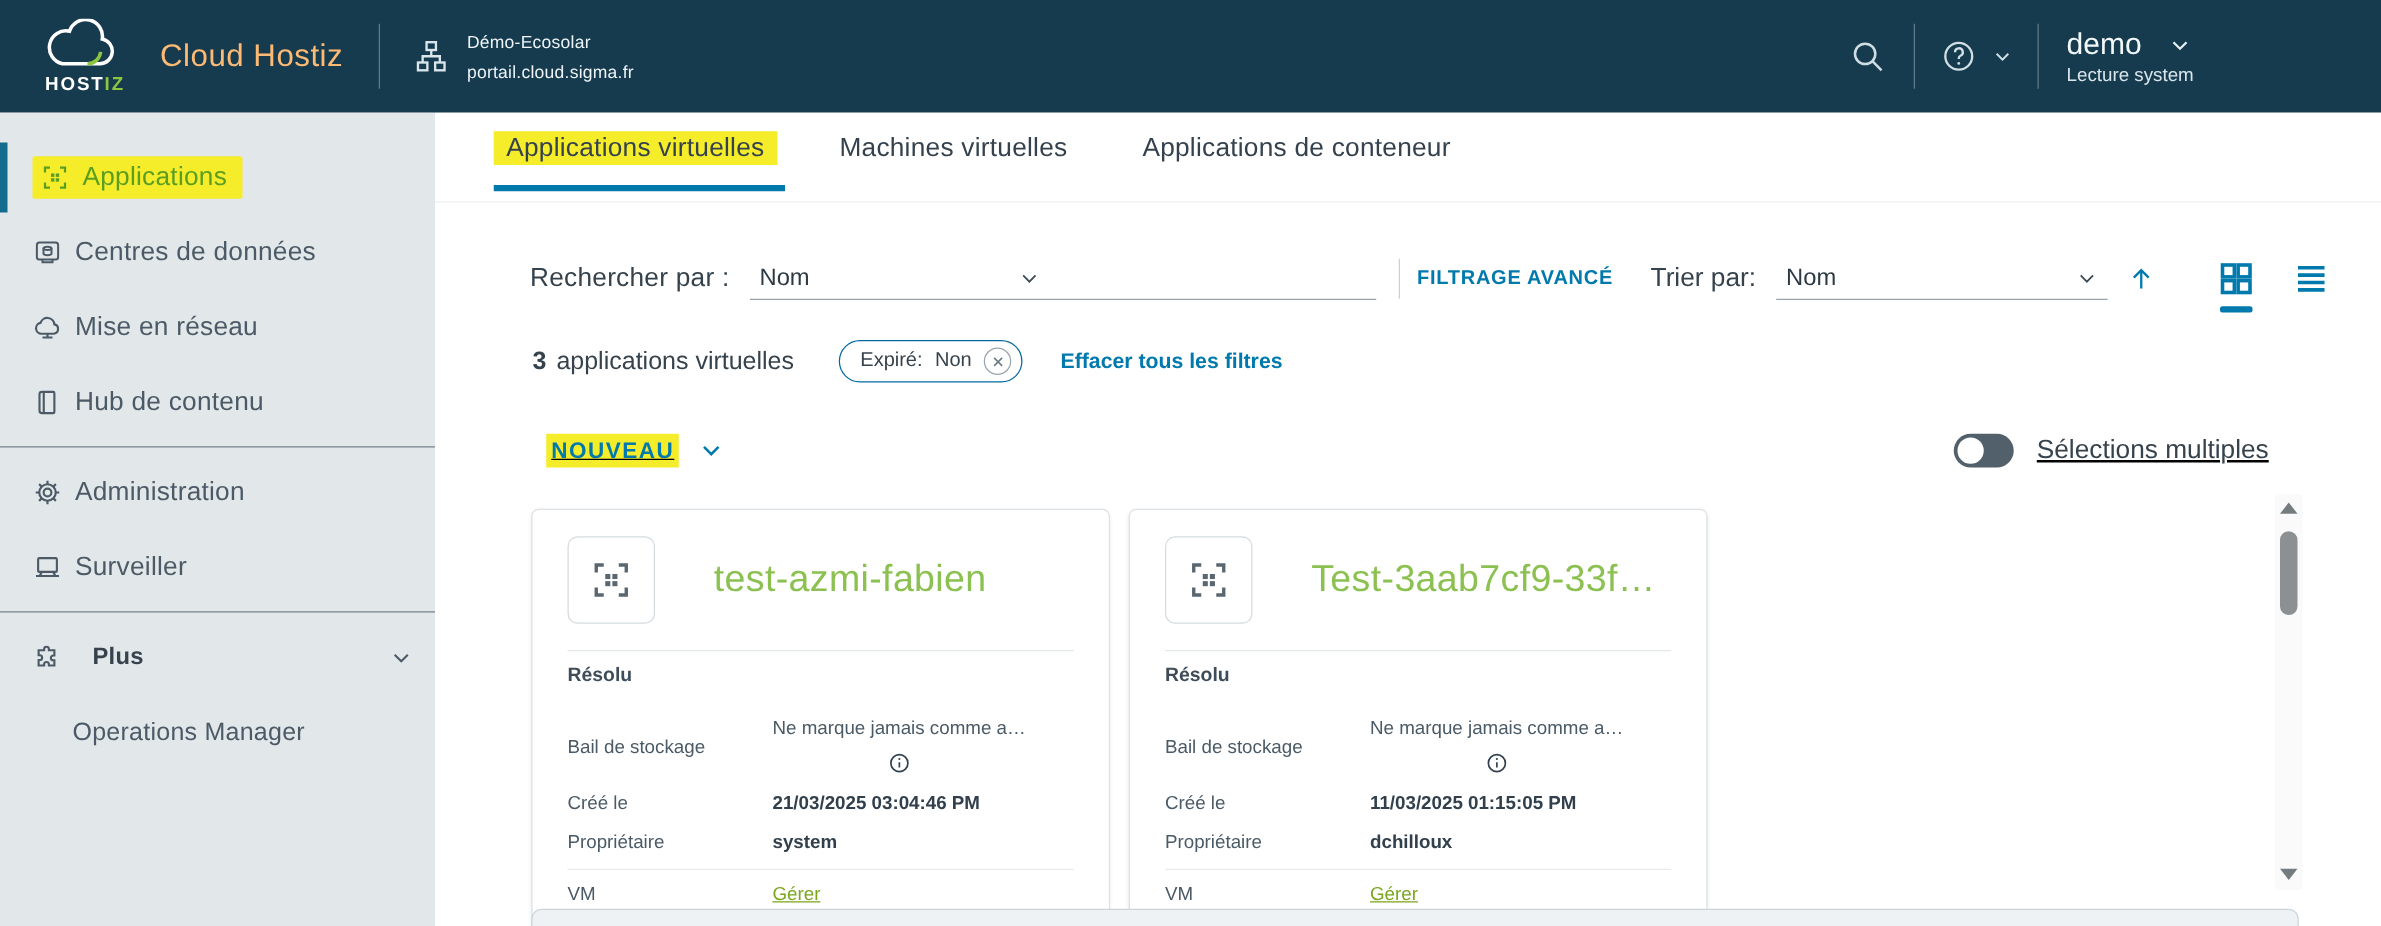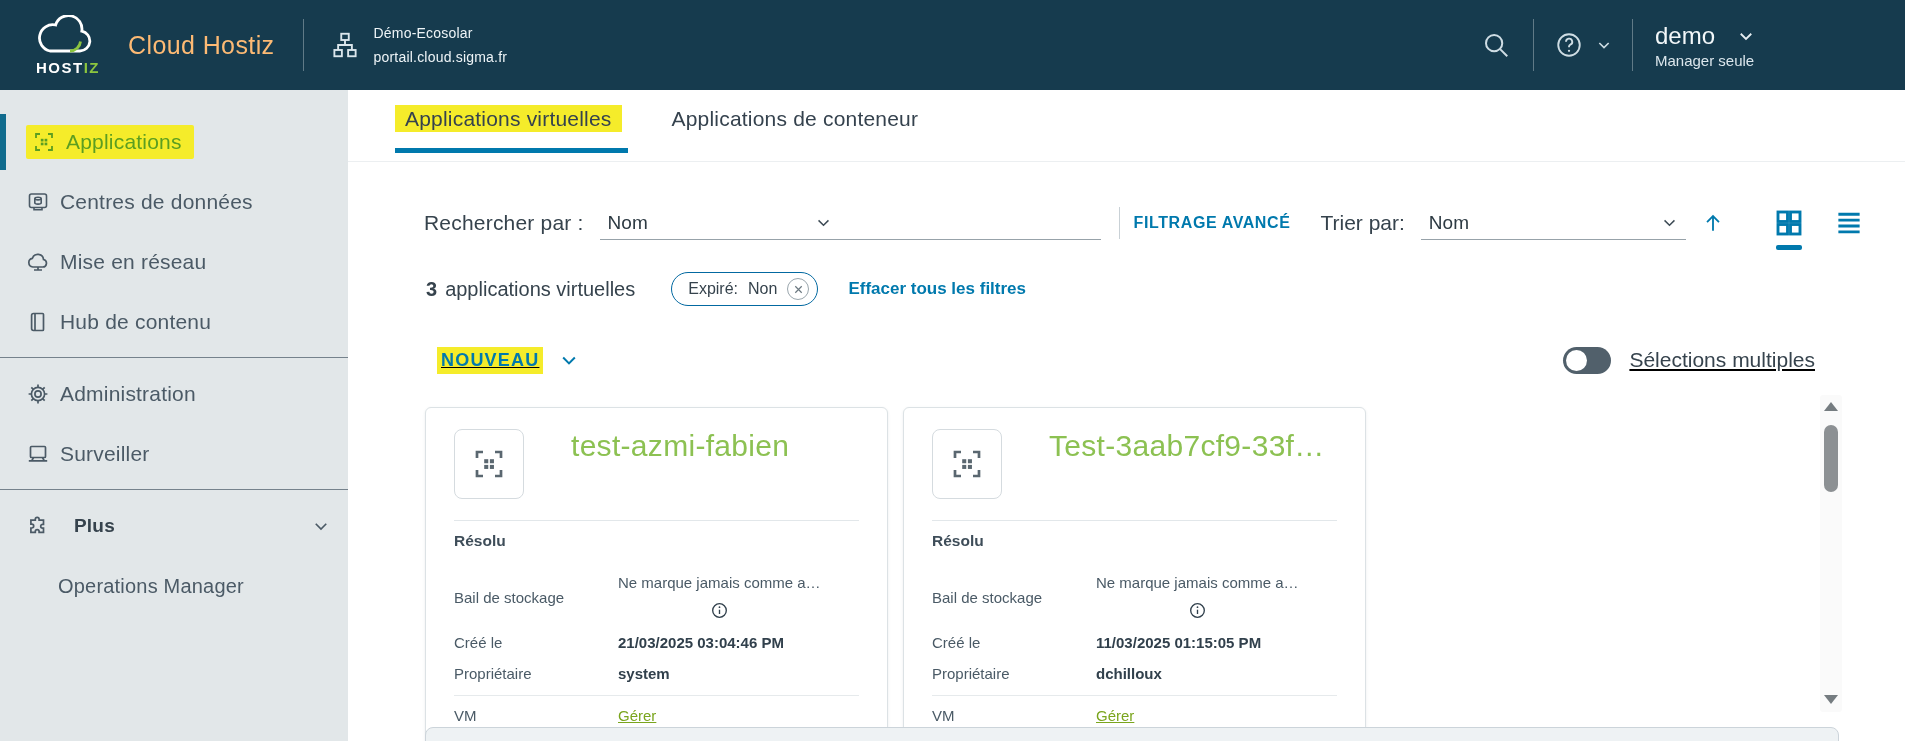--- a/index.html
+++ b/index.html
@@ -97,21 +97,21 @@
   .toggle { width:48px; height:27px; background:#51606B; border-radius:14px; position:relative;
     cursor:pointer; border:none; }
   .toggle .knob { position:absolute; left:3px; top:3px; width:21px; height:21px;
     background:#fff; border-radius:50%; }
   .ms-label { font-size:21px; color:#36434D; }
 
   
   .cards-row { margin-top:32px; display:flex; gap:15px; margin-left:1px; }
   .card { width:463px; height:380px; background:#fff; border:1px solid #DCE2E5; border-radius:6px;
     box-shadow:0 1px 3px rgba(60,75,85,.10); padding:21px 28px 0 28px; }
-  .card-head { display:flex; }
+  .card-head { display:flex; align-items:center; }
   .tile { width:70px; height:70px; border:1px solid #D5DBDF; border-radius:8px; background:#fff;
     display:flex; align-items:center; justify-content:center; color:#5A6770; flex:none; }
   .card-title { margin-left:47px; font-size:30px; font-weight:400; color:#8CC152;
     letter-spacing:.3px; white-space:nowrap; overflow:hidden; cursor:pointer; }
   .card-hr { border:none; border-top:1px solid #E2E7EA; margin-top:21px; }
   .card-status { margin-top:11px; font-size:15.5px; font-weight:bold; color:#3E4D59; }
   .kv { display:flex; align-items:center; margin-top:14px; line-height:17px; }
   .kv .k { width:164px; flex:none; font-size:15px; color:#4A5A66; }
   .kv .v { font-size:15px; color:#31404C; font-weight:bold; white-space:nowrap;flex-direction:column; }
   .kv .v.light { font-weight:normal; color:#4A5A66; display:flex; align-items:center; gap:10px; }
@@ -194,21 +194,21 @@
   <div class="hdr-vdiv" style="margin-left:20px;"></div>
   <div class="user-block">
     <div class="user-top">
       <span>demo</span>
       <span>
         <svg width="18" height="18" viewBox="0 0 24 24" fill="none" stroke="#e7eef2" stroke-width="2.4">
             <path d="M5 9l7 7 7-7"></path>
           </svg>
       </span>
     </div>
-    <div class="user-role">Manager seule</div>
+    <div class="user-role">Lecture system</div>
   </div>
 </header>
 
 <nav class="sidebar">
   <div class="nav-item active">
     <span class="hl-wrap">
       <span class="nicon">
         <svg width="24" height="24" viewBox="0 0 24 24">
           <g fill="none" stroke="currentColor" stroke-width="1.8">
             <path d="M4 8V4h4M20 8V4h-4M4 16v4h4M20 16v4h-4"></path>
@@ -289,20 +289,23 @@
   <div class="nav-item sub">
     <span>Operations Manager</span>
   </div>
 </nav>
 
 <main class="main">
 
   <div class="tabbar">
     <div class="tab active">
       <span class="tab-label">Applications virtuelles</span>
+    </div>
+    <div class="tab">
+      <span class="tab-label">Machines virtuelles</span>
     </div>
     <div class="tab">
       <span class="tab-label">Applications de conteneur</span>
     </div>
   </div>
 
   <div class="pane">
 
     <div class="toolbar-row">
       <span class="tb-label">Rechercher par :</span>

